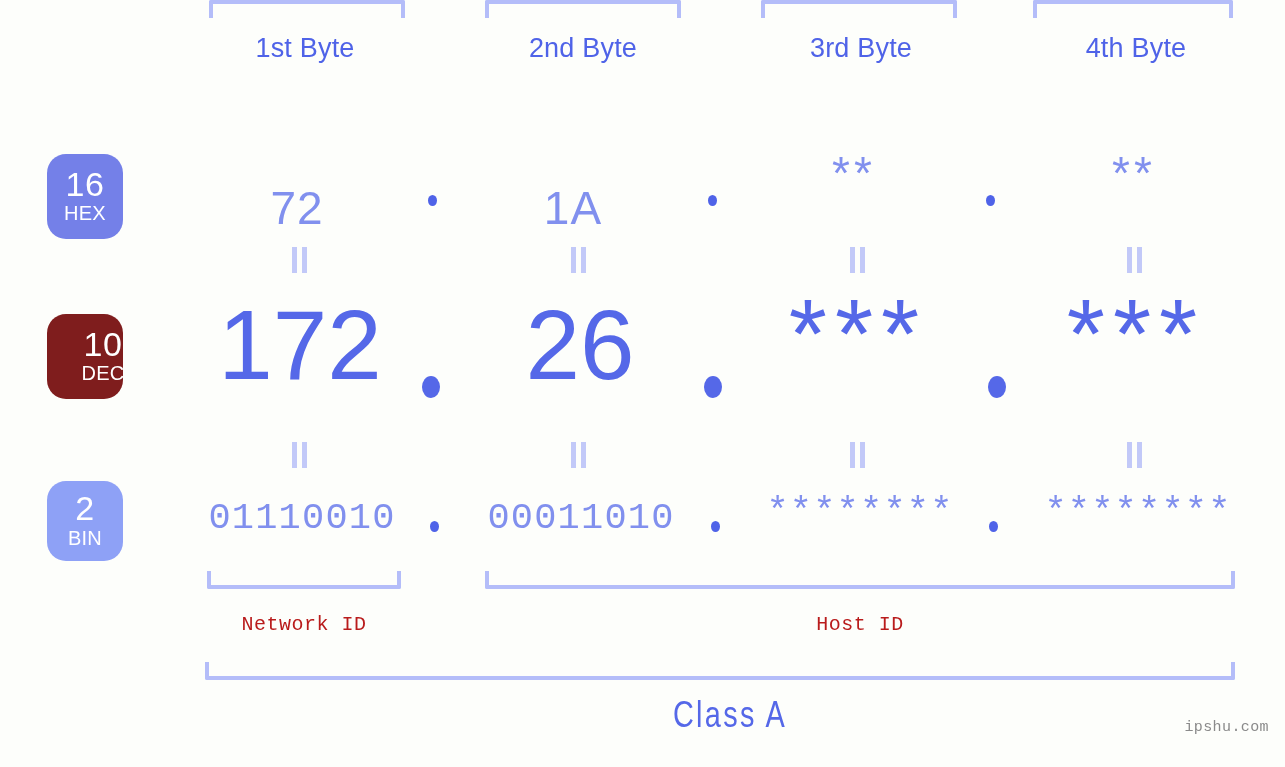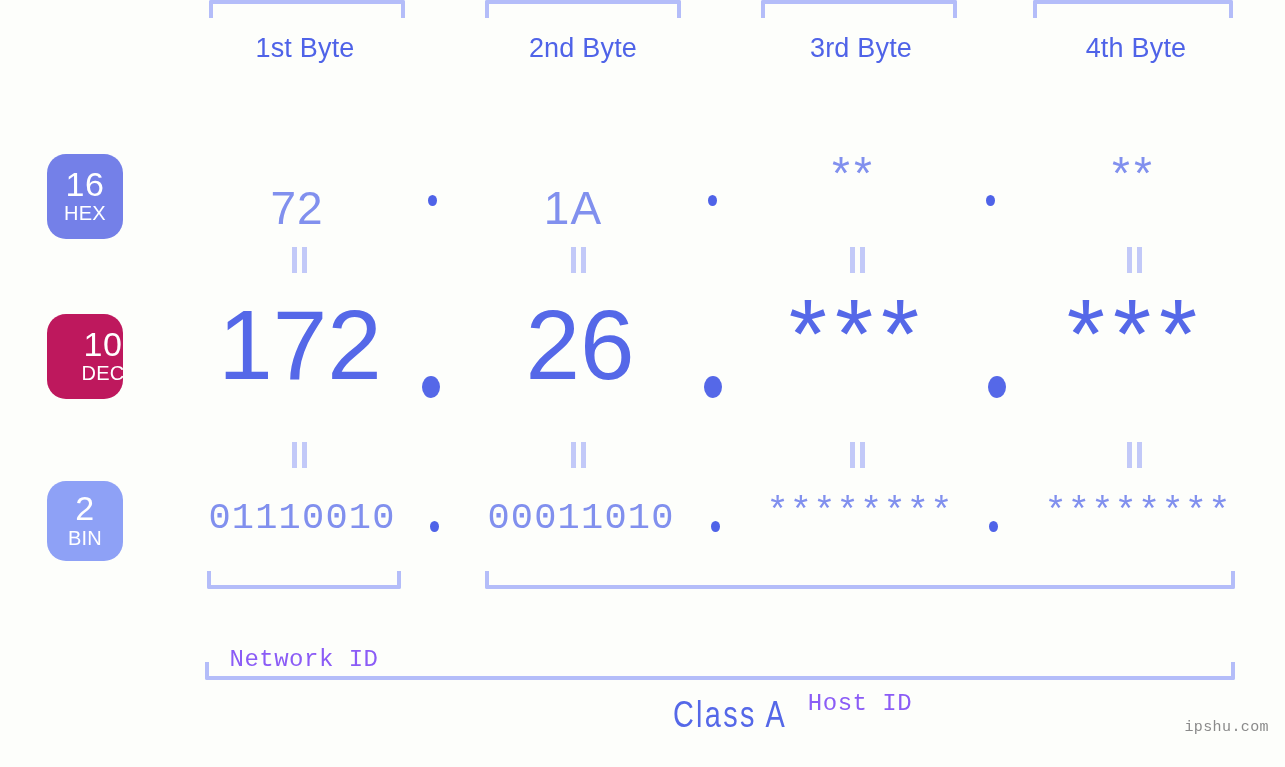--- a/index.html
+++ b/index.html
@@ -75,21 +75,21 @@
     font-size: 34px;
     line-height: 1.02;
     letter-spacing: 0.5px;
   }
   .badge .abbr {
     font-size: 20px;
     line-height: 1.25;
     letter-spacing: 0.3px;
   }
   #badge-hex { top: 154px; height: 85px; background: #7480e8; }
-  #badge-dec { top: 314px; height: 85px; background: #be185d; padding-left: 36px; }
+  #badge-dec { top: 314px; height: 85px; background: #7f1d1d; padding-left: 36px; }
   #badge-bin { top: 481px; height: 80px; background: #8ea1f6; }
 
   
   .cell {
     position: absolute;
     text-align: center;
     white-space: nowrap;
     line-height: 1;
   }
 
@@ -180,23 +180,23 @@
   .eq i:nth-child(1) { left: 1px; }
   .eq i:nth-child(2) { left: 11px; }
   .eq-row1 { top: 247px; }
   .eq-row2 { top: 442px; }
 
   
   .id-caption {
     position: absolute;
     text-align: center;
     font-family: "Liberation Mono", monospace;
-    font-size: 24px;
-    color: #8b5cf6;
-    top: 646px;
+    font-size: 20px;
+    color: #b91c1c;
+    top: 613px;
     letter-spacing: 0.5px;
     white-space: nowrap;
   }
 
   
   #class-caption {
     position: absolute;
     text-align: center;
     font-family: "Liberation Sans Narrow", "Liberation Sans", sans-serif;
     font-size: 37px;
@@ -302,20 +302,20 @@
   <div class="cell bin-val" style="left:471px; width:220px;">00011010</div>
   <div class="bin-dot" style="left:711px;"></div>
   <div class="cell bin-star" style="left:750px; width:220px;">********</div>
   <div class="bin-dot" style="left:989px;"></div>
   <div class="cell bin-star" style="left:1028px; width:220px;">********</div>
 
   <div class="bracket-bot" style="left:207px; width:194px; top:571px;"></div>
   <div class="bracket-bot" style="left:485px; width:750px; top:571px;"></div>
 
   <div class="id-caption" style="left:184px; width:240px;">Network ID</div>
-  <div class="id-caption" style="left:740px; width:240px;margin-top:44px;">Host ID</div>
+  <div class="id-caption" style="left:740px; width:240px;">Host ID</div>
 
   <div class="bracket-bot" style="left:205px; width:1030px; top:662px;"></div>
   <div id="class-caption" style="left:560px; width:340px;">Class A</div>
 
   <div id="watermark">ipshu.com</div>
 
 </div>
 
 </body></html>

